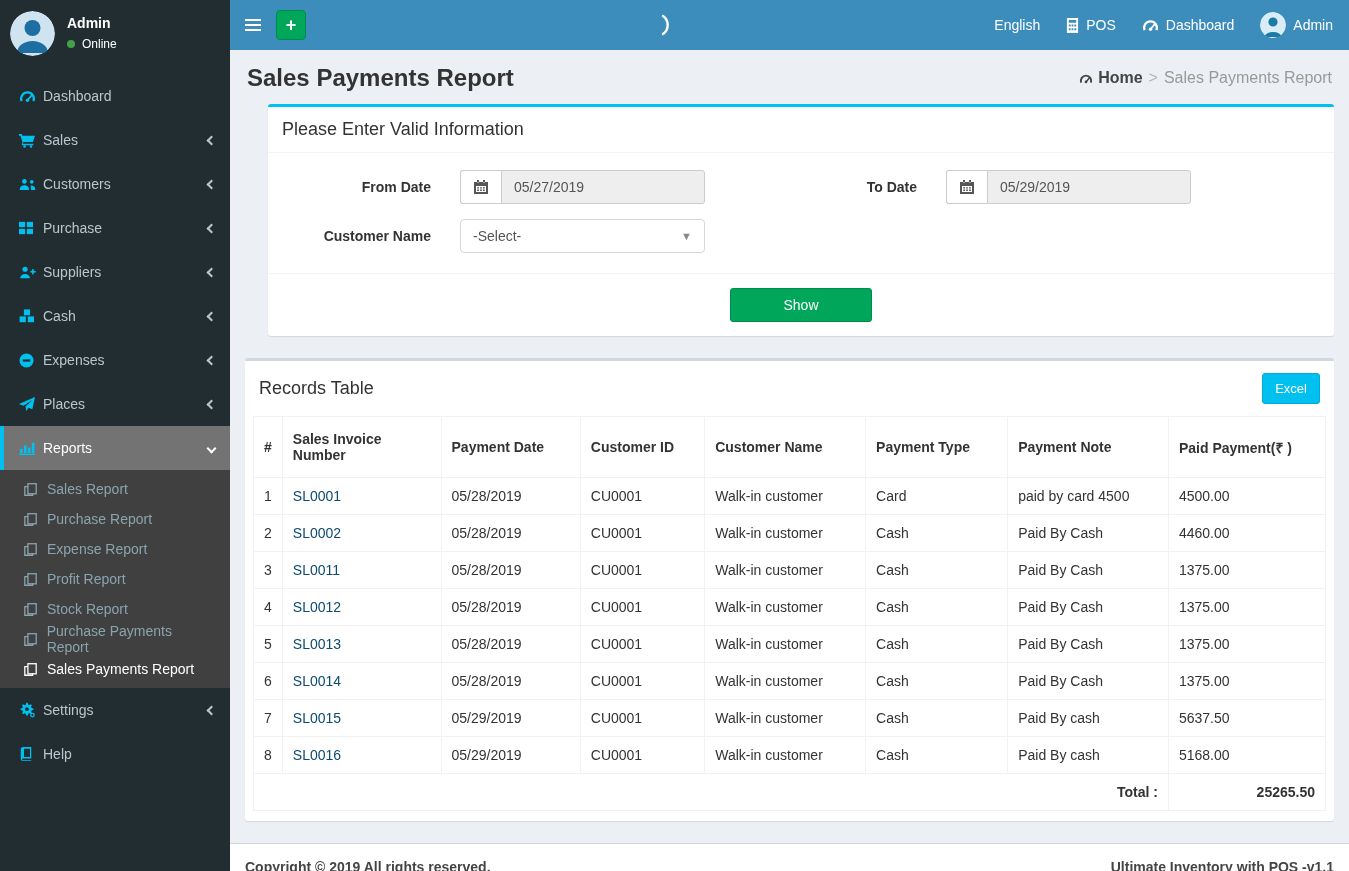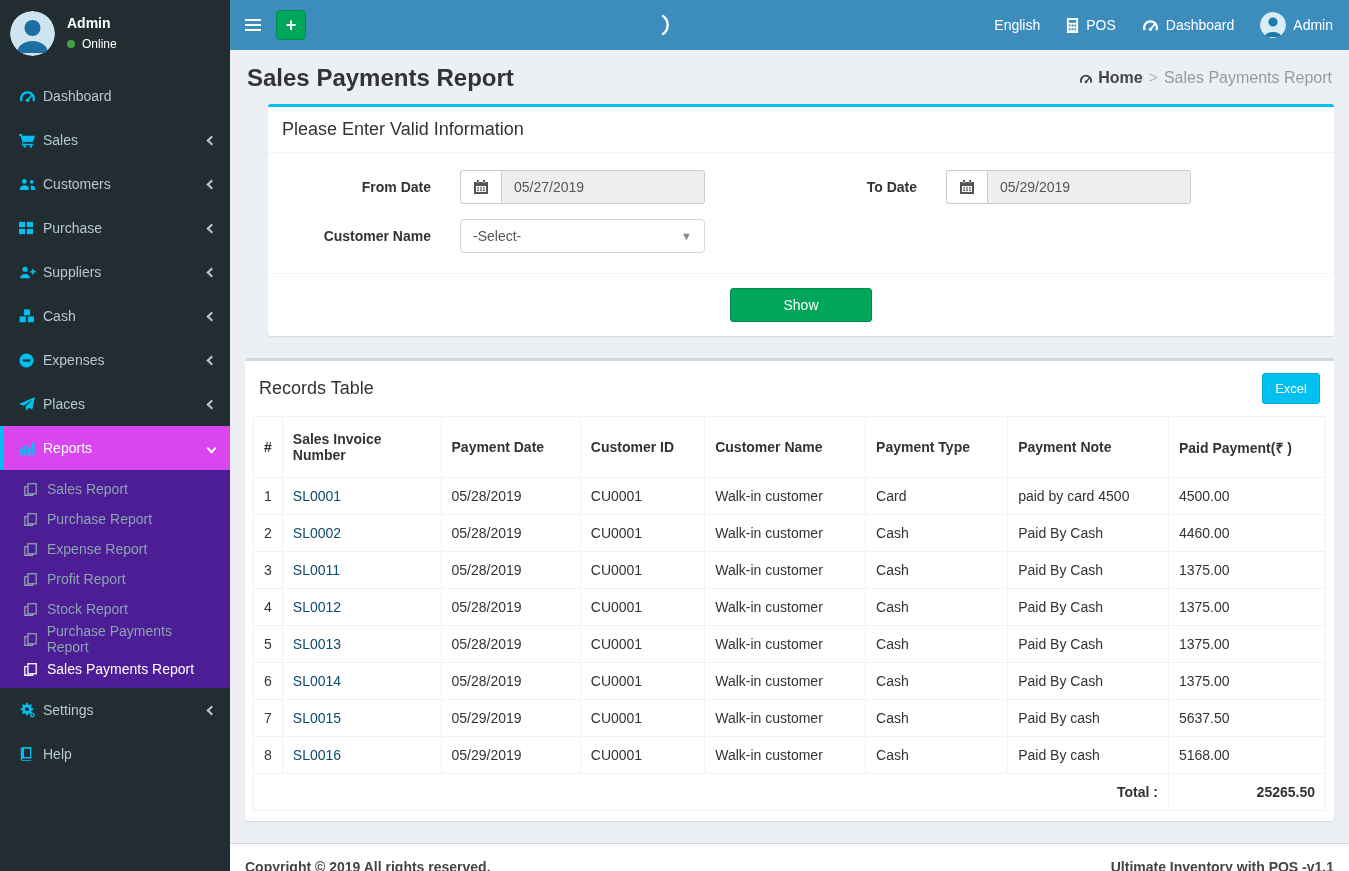--- a/index.html
+++ b/index.html
@@ -16,25 +16,25 @@
   .user-info { margin-left:12px; }
   .user-name { color:#fff; font-weight:bold; font-size:14px; margin-bottom:6px; }
   .user-status { color:#fff; font-size:12px; display:flex; align-items:center; }
   .status-dot { width:8px; height:8px; border-radius:50%; background:#43a047; display:inline-block; margin-right:7px; }
 
   .menu { margin-top:8px; }
   .menu-item { display:flex; align-items:center; height:44px; padding:0 15px; color:#b8c7ce;
                cursor:pointer; border-left:4px solid transparent; text-decoration:none; }
   .menu-item .mi-icon { width:24px; color:#00c0ef; display:inline-flex; align-items:center; }
   .menu-item .mi-label { flex:1; }
-  .menu-item.active { background:#d946ef; color:#fff; border-left-color:#00c0ef; }
+  .menu-item.active { background:#737373; color:#fff; border-left-color:#00c0ef; }
   .chev { display:inline-block; width:7px; height:7px; border-left:2px solid #b8c7ce; border-bottom:2px solid #b8c7ce; }
   .chev.left { transform:rotate(45deg); }
   .chev.down { transform:rotate(-45deg); border-color:#fff; }
-  .submenu { background:#4c1d95; padding:4px 0; }
+  .submenu { background:#404040; padding:4px 0; }
   .submenu-item { display:flex; align-items:center; height:30px; padding:0 15px 0 24px; color:#8aa4af;
                   cursor:pointer; text-decoration:none; }
   .submenu-item .si-icon { width:23px; color:#8aa4af; display:inline-flex; }
   .submenu-item.active { color:#fff; }
   .submenu-item.active .si-icon { color:#fff; }
 
   
   .main { flex:1; display:flex; flex-direction:column; background:#ecf0f5; }
 
   .navbar { height:50px; background:#3c8dbc; display:flex; align-items:center; position:relative; flex:0 0 50px; }

